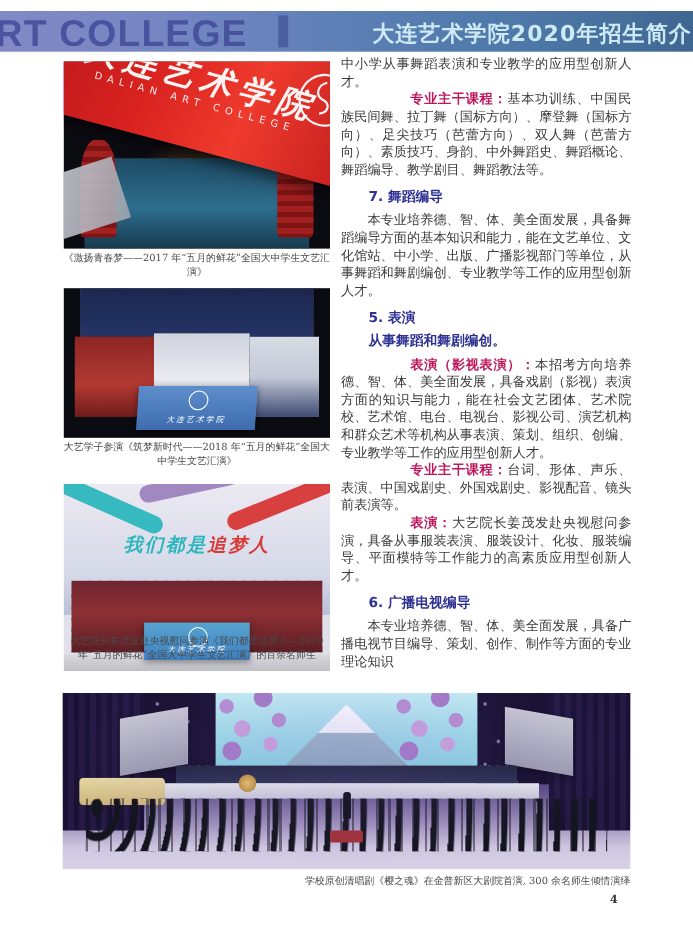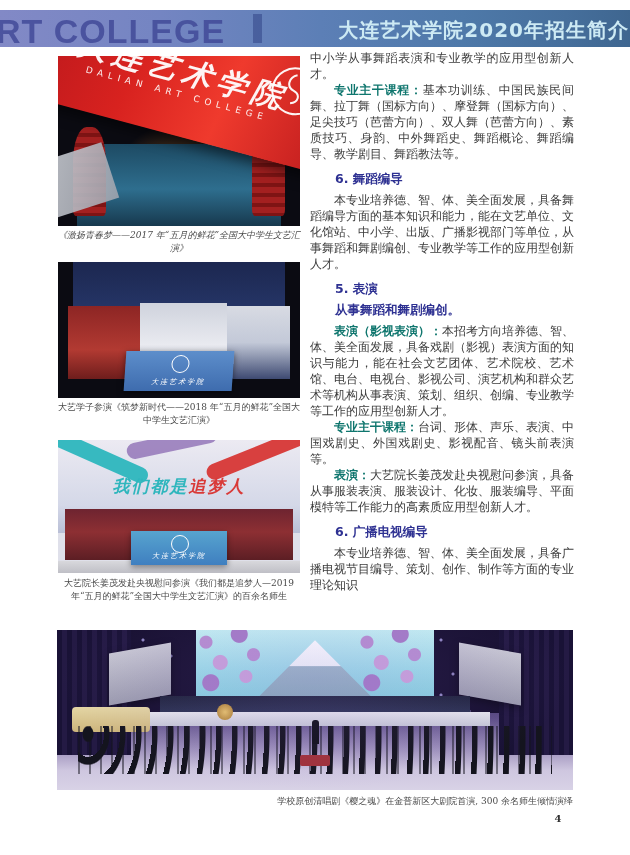--- a/index.html
+++ b/index.html
@@ -70,21 +70,21 @@
   .p3-floor{left:0;right:0;bottom:0;height:9%;background:linear-gradient(180deg,#d8d8dc,#bfbfc6);}
   .p3-flag{left:50%;bottom:6%;width:96px;height:34px;margin-left:-48px;
     background:linear-gradient(180deg,#57a4cf,#3f7fc0);box-shadow:0 2px 6px rgba(0,0,0,.4);}
 
   
   .rcol{left:310px;top:50px;width:264px;font-size:12px;line-height:16px;color:#3b3b3b;text-align:justify;}
   .rcol p{margin:0;text-indent:2em;}
   .rcol p.noindent{text-indent:0;}
   .rcol .h{color:#2e3192;font-weight:700;font-size:12.5px;margin:9px 0 5px 0;padding-left:2em;text-indent:0;}
   .rcol .h.tight{margin:0 0 5px 0;}
-  .rcol b{color:#0f766e;}
+  .rcol b{color:#be185d;margin-left:39px;}
 
   
   .bphoto{left:57px;top:630px;width:516px;height:160px;overflow:hidden;
     background:linear-gradient(180deg,#241c3a 0%,#352a55 30%,#5d4e86 55%,#9c8fba 74%,#cfc7e0 88%,#d8d2e6 100%);}
   .bp-curtain{top:0;width:74px;height:78%;background:repeating-linear-gradient(90deg,#191236 0 5px,#241a44 5px 10px);}
   .bp-panel{background:linear-gradient(180deg,#c7c7d2,#9b9bae);box-shadow:0 3px 8px rgba(0,0,0,.4);}
   .bp-darkside{top:0;width:70px;height:52%;background:#171030;
     background-image:radial-gradient(circle 1px at 12px 10px,#8f86c0 0 1px,transparent 2px),
       radial-gradient(circle 1px at 40px 26px,#8f86c0 0 1px,transparent 2px),
       radial-gradient(circle 1px at 24px 44px,#8f86c0 0 1px,transparent 2px);background-size:60px 55px;}
@@ -141,55 +141,55 @@
   <div class="abs p1-flag">
     <div class="abs p1-flag-zh">大连艺术学院</div>
     <div class="abs p1-flag-en">DALIAN ART COLLEGE</div>
     <div class="abs p1-emblem">
       <svg width="40" height="40" viewBox="0 0 40 40">
           <path d="M20 6 C12 10 12 20 20 22 C28 24 28 32 20 35" stroke="#fff" stroke-width="2" fill="none"></path>
         </svg>
     </div>
   </div>
 </div>
-<div class="abs caption" style="top:229px;font-style:italic;">《激扬青春梦——2017 年“五月的鲜花”全国大中学生文艺汇演》</div>
+<div class="abs caption" style="top:229px;">《激扬青春梦——2017 年“五月的鲜花”全国大中学生文艺汇演》</div>
 
 <div class="abs photo" style="top:262px;height:136px;">
   <div class="abs p2-backdrop"></div>
   <div class="abs p2-crowd-left"></div>
   <div class="abs p2-crowd-mid"></div>
   <div class="abs p2-crowd-right"></div>
   <div class="abs p2-flag">
     <div class="abs flag-circle"></div>
     <div class="abs flag-script">大连艺术学院</div>
   </div>
 </div>
 <div class="abs caption" style="top:401px;">大艺学子参演《筑梦新时代——2018 年“五月的鲜花”全国大中学生文艺汇演》</div>
 
-<div class="abs photo" style="top:440px;height:133px;background:#dfe0ea;">
+<div class="abs photo" style="top:440px;height:170px;background:#dfe0ea;">
   <div class="abs p3-bg"></div>
   <div class="abs ribbon" style="left:-6%;top:6%;width:45%;transform:rotate(24deg);background:#37b9c0;"></div>
   <div class="abs ribbon" style="right:-8%;top:4%;width:48%;transform:rotate(-22deg);background:#d8403f;"></div>
   <div class="abs ribbon" style="left:28%;top:-4%;width:38%;transform:rotate(-12deg);background:#8f6fb5;opacity:.8;"></div>
   <div class="abs p3-slogan">
     <span style="color:#2fb6bd;">我们都是</span><span style="color:#d93a38;">追梦人</span>
   </div>
   <div class="abs p3-crowd"></div>
   <div class="abs p3-floor"></div>
   <div class="abs p3-flag">
     <div class="abs flag-circle"></div>
     <div class="abs flag-script">大连艺术学院</div>
   </div>
 </div>
 <div class="abs caption" style="top:577px;">大艺院长姜茂发赴央视慰问参演《我们都是追梦人—2019 年“五月的鲜花”全国大中学生文艺汇演》的百余名师生</div>
 
 <div class="abs rcol">
   <p class="noindent">中小学从事舞蹈表演和专业教学的应用型创新人才。</p>
   <p><b>专业主干课程：</b><span>基本功训练、中国民族民间舞、拉丁舞（国标方向）、摩登舞（国标方向）、足尖技巧（芭蕾方向）、双人舞（芭蕾方向）、素质技巧、身韵、中外舞蹈史、舞蹈概论、舞蹈编导、教学剧目、舞蹈教法等。</span></p>
-  <div class="h">6. 舞蹈编导</div>
+  <div class="h">7. 舞蹈编导</div>
   <p>本专业培养德、智、体、美全面发展，具备舞蹈编导方面的基本知识和能力，能在文艺单位、文化馆站、中小学、出版、广播影视部门等单位，从事舞蹈和舞剧编创、专业教学等工作的应用型创新人才。</p>
   <div class="h">5. 表演</div>
   <div class="h tight">从事舞蹈和舞剧编创。</div>
   <p><b>表演（影视表演）：</b><span>本招考方向培养德、智、体、美全面发展，具备戏剧（影视）表演方面的知识与能力，能在社会文艺团体、艺术院校、艺术馆、电台、电视台、影视公司、演艺机构和群众艺术等机构从事表演、策划、组织、创编、专业教学等工作的应用型创新人才。</span></p>
   <p><b>专业主干课程：</b><span>台词、形体、声乐、表演、中国戏剧史、外国戏剧史、影视配音、镜头前表演等。</span></p>
   <p><b>表演：</b><span>大艺院长姜茂发赴央视慰问参演，具备从事服装表演、服装设计、化妆、服装编导、平面模特等工作能力的高素质应用型创新人才。</span></p>
   <div class="h">6. 广播电视编导</div>
   <p>本专业培养德、智、体、美全面发展，具备广播电视节目编导、策划、创作、制作等方面的专业理论知识</p>
 </div>
 

